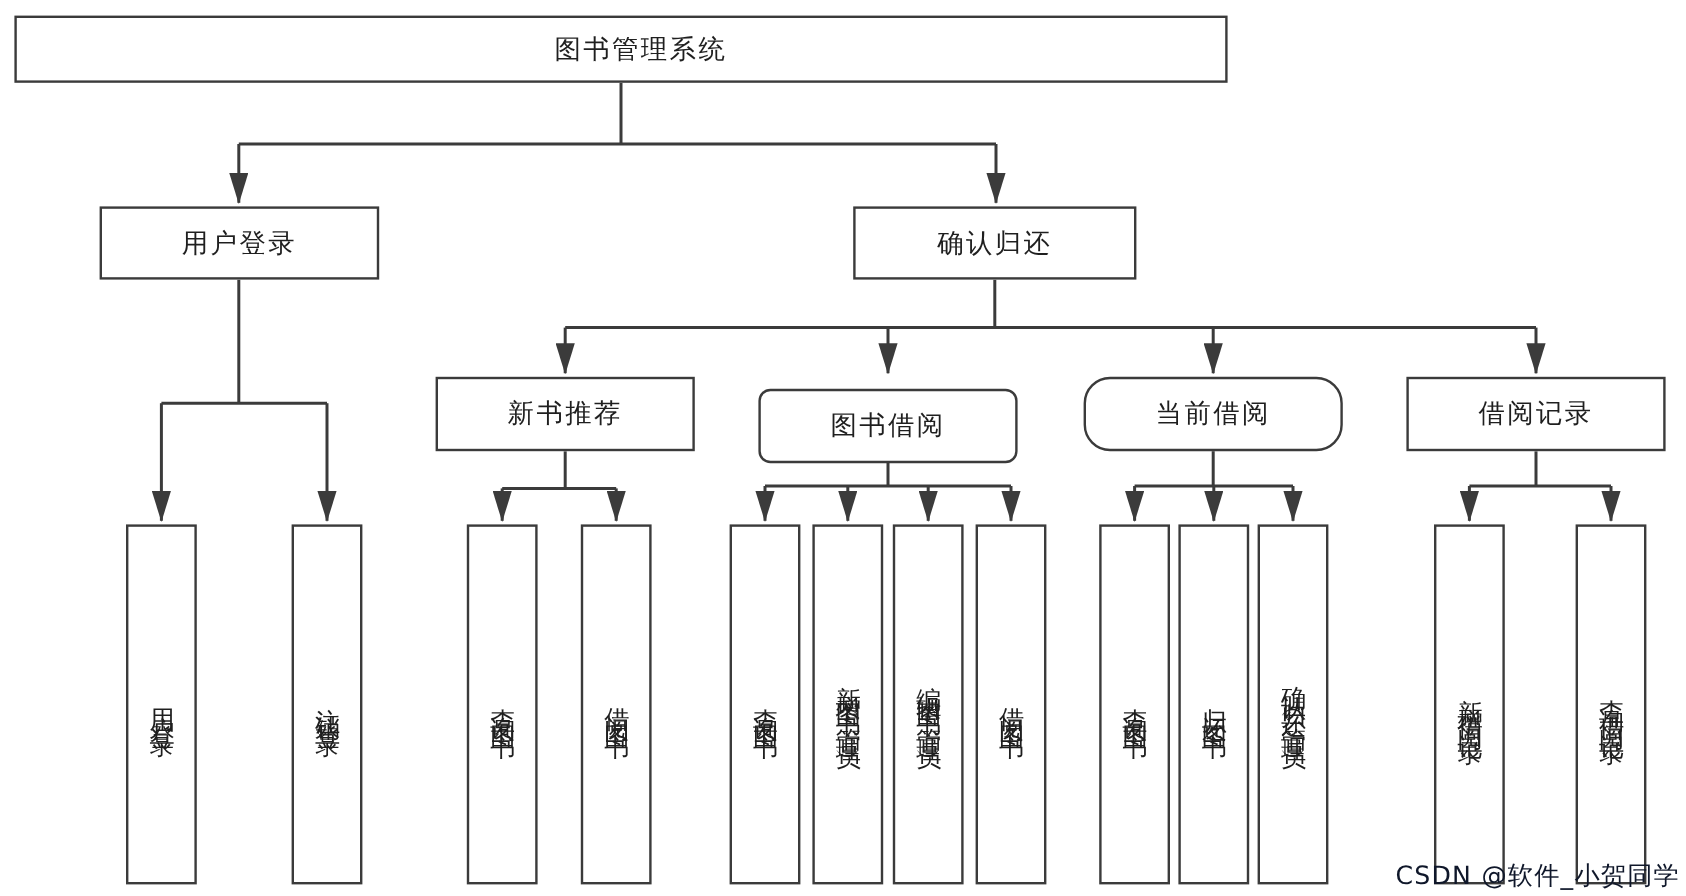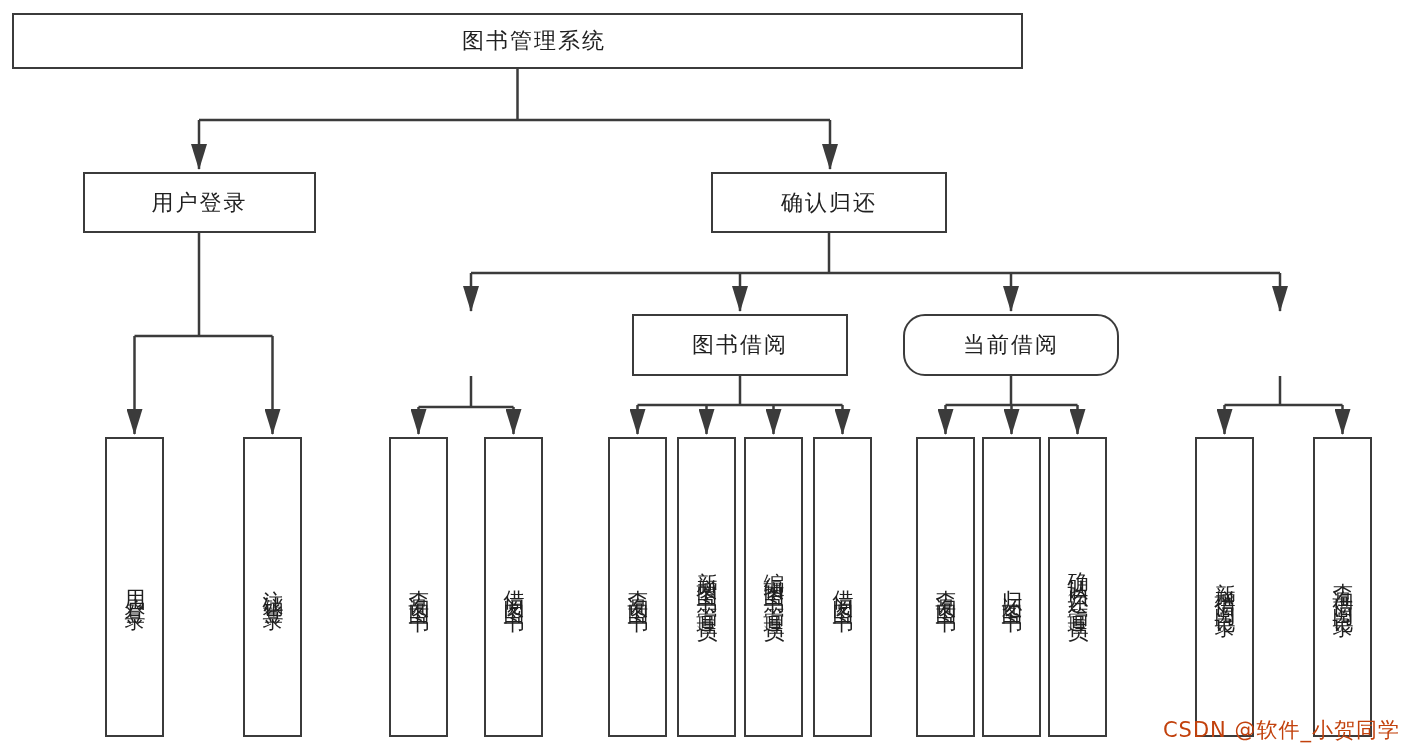--- a/index.html
+++ b/index.html
@@ -33,21 +33,21 @@
     font-size: 21px;
     line-height: 1;
     letter-spacing: 0.34em;
     white-space: nowrap;
   }
   .watermark {
     position: absolute;
     right: 5px;
     bottom: 3px;
     font-size: 21px;
-    color: #c2410c;
+    color: #0f172a;
     letter-spacing: 1px;
     white-space: nowrap;
   }
 </style>
 </head>
 <body>
 
 <div class="stage">
 
   <svg class="connectors" viewBox="0 0 1405 747" xmlns="http://www.w3.org/2000/svg">
@@ -98,22 +98,24 @@
       <line x1="1224.5" y1="405" x2="1224.5" y2="434" marker-end="url(#arrow)"></line>
       <line x1="1342.5" y1="405" x2="1342.5" y2="434" marker-end="url(#arrow)"></line>
     </g>
   </svg>
 
   <div class="node node-h" style="left:12px; top:13px; width:1011px; height:56px;padding-left:33px;">图书管理系统</div>
 
   <div class="node node-h" style="left:83px; top:172px; width:233px; height:61px;">用户登录</div>
   <div class="node node-h" style="left:711px; top:172px; width:236px; height:61px;">确认归还</div>
 
-  <div class="node node-h" style="left:632px; top:314px; width:216px; height:62px;">图书借阅</div>
+  <div class="node node-h" style="left:363px; top:314px; width:216px; height:62px;">新书推荐</div>
+  <div class="node node-h" style="left:632px; top:324px; width:216px; height:62px;border-radius:10px;">图书借阅</div>
   <div class="node node-h" style="left:903px; top:314px; width:216px; height:62px;border-radius:22px;">当前借阅</div>
+  <div class="node node-h" style="left:1172px; top:314px; width:216px; height:62px;">借阅记录</div>
 
   <div class="node" style="left:105px; top:437px; width:59px; height:300px;">
     <span class="leaf-label">用户登录</span>
   </div>
   <div class="node" style="left:243px; top:437px; width:59px; height:300px;">
     <span class="leaf-label">注销登录</span>
   </div>
 
   <div class="node" style="left:389px; top:437px; width:59px; height:300px;">
     <span class="leaf-label">查询图书</span>

